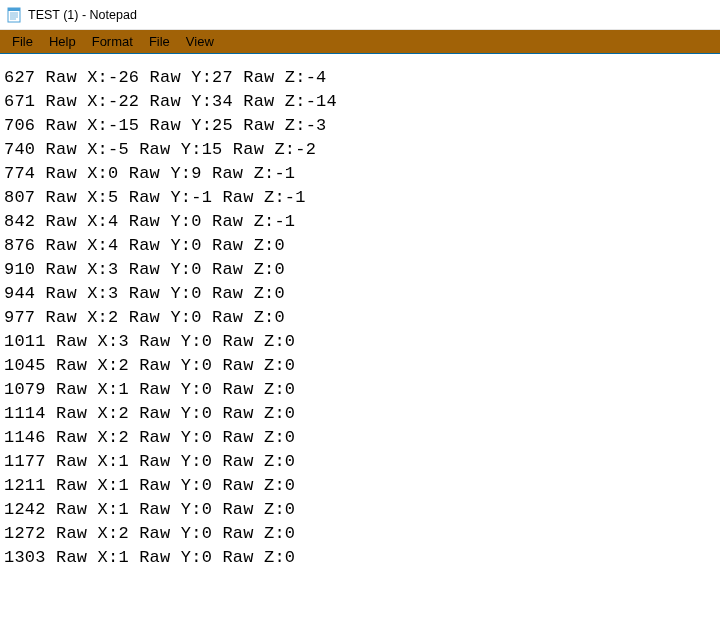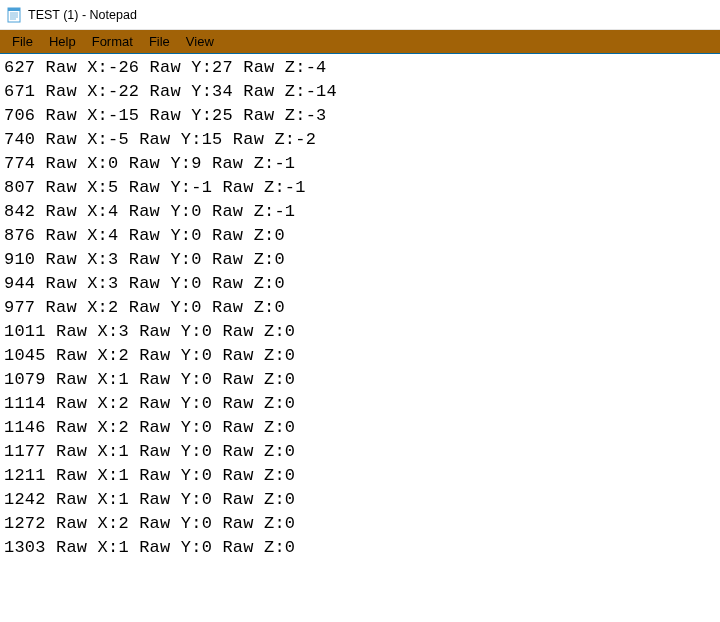--- a/index.html
+++ b/index.html
@@ -46,20 +46,21 @@
     }
     .content {
       padding: 2px 4px;
       font-family: Consolas, "Courier New", monospace;
       font-size: 17px;
       line-height: 24px;
       white-space: pre;
       color: #000;
       letter-spacing: 0.2px;
       cursor: text;
+      margin-top: 10px;
     }
     .line { display: block; }
   </style>
 </head>
 <body>
 
 <div class="titlebar">
   <span class="icon">
     <svg width="16" height="16" viewBox="0 0 16 16">
       <rect x="2" y="1" width="12" height="14" fill="#fff" stroke="#4aa0d8" stroke-width="1"></rect>

